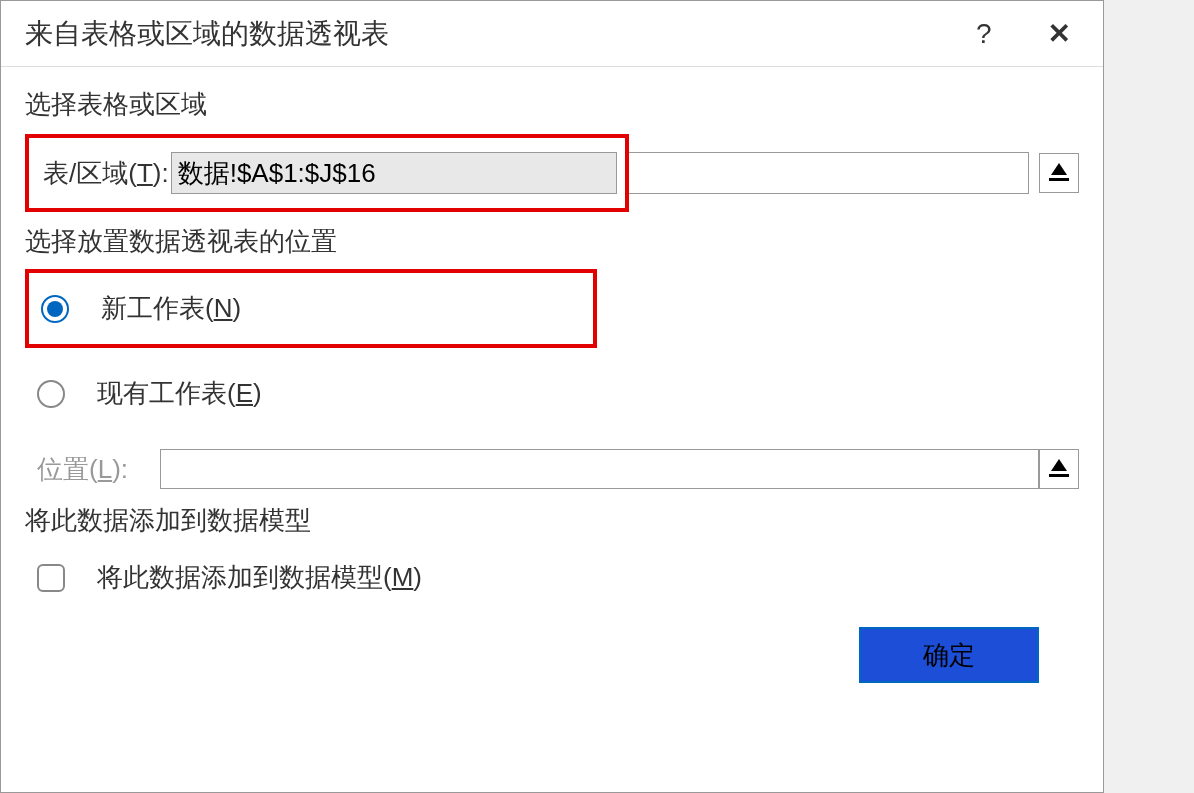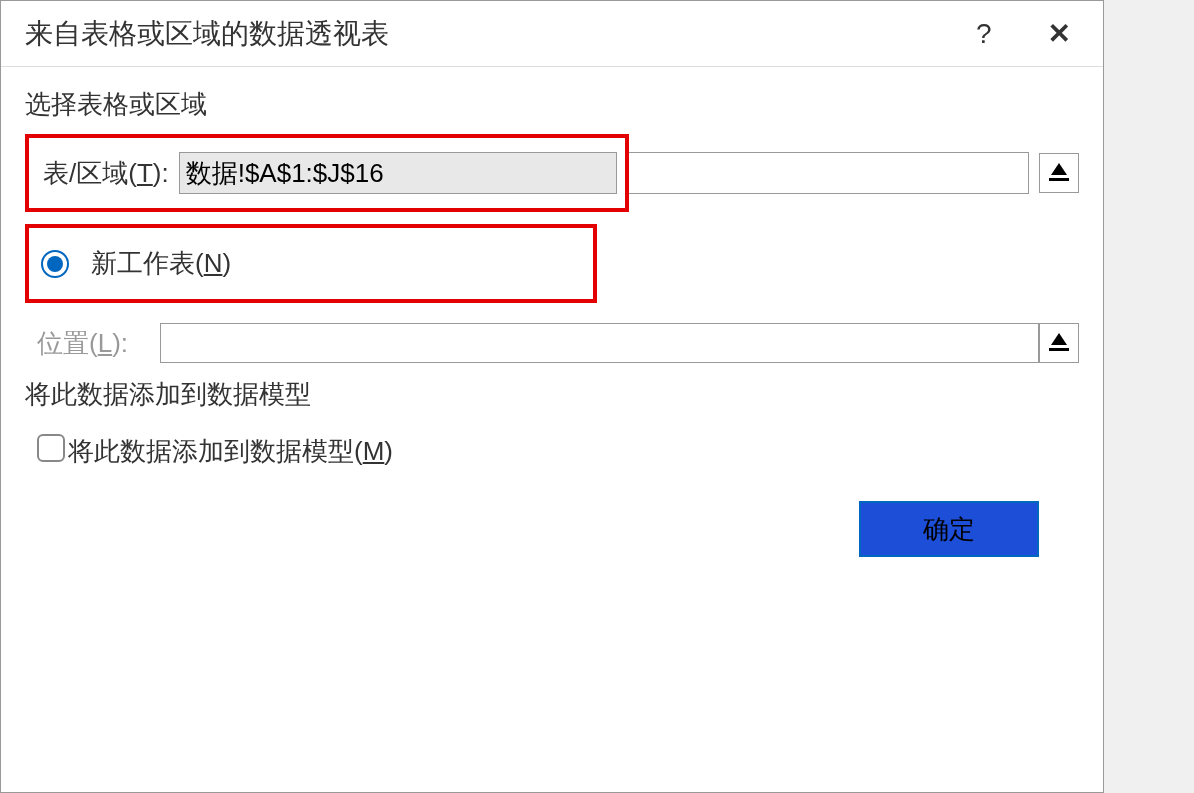--- a/index.html
+++ b/index.html
@@ -68,21 +68,21 @@
     }
     .highlight-red {
       border: 4px solid #e30000;
     }
     .table-range-row {
       display: flex;
       align-items: center;
       padding: 14px 8px;
       margin-left: 0;
       margin-right: 0;
-      gap: 10px;
+      gap: 2px;
     }
     .row-label {
       font-size: 26px;
       color: #333;
       padding-left: 6px;
     }
     .underline {
       text-decoration: underline;
     }
     .range-input {
@@ -129,21 +129,21 @@
       width: 0;
       height: 0;
       border-left: 8px solid transparent;
       border-right: 8px solid transparent;
       border-bottom: 12px solid #000;
     }
     .radio-option {
       display: flex;
       align-items: center;
       padding: 18px 12px;
-      gap: 22px;
+      gap: 32px;
     }
     .radio-circle {
       width: 28px;
       height: 28px;
       border: 2px solid #888;
       border-radius: 50%;
       display: flex;
       align-items: center;
       justify-content: center;
       cursor: pointer;
@@ -182,23 +182,23 @@
     .location-input {
       flex: 1;
       font-size: 26px;
       padding: 4px 6px;
       border: 1px solid #999;
       background: #fff;
       height: 40px;
     }
     .checkbox-row {
       display: flex;
-      align-items: flex-start;
+      align-items: center;
       padding: 12px 12px;
-      gap: 3px;
+      gap: 32px;
     }
     .checkbox-box {
       width: 28px;
       height: 28px;
       border: 2px solid #888;
       border-radius: 6px;
       cursor: pointer;
       flex-shrink: 0;
     }
     .checkbox-label {
@@ -276,28 +276,35 @@
         <input class="range-input" type="text" value="数据!$A$1:$J$16" style="">
       </div>
       <div class="table-range-extend">
         <input class="range-input" style="background: rgb(255, 255, 255); border-left: none;" type="text" disabled="">
         <div class="collapse-btn">
           <span class="collapse-icon"></span>
         </div>
       </div>
     </div>
 
+    <div class="section-label">选择放置数据透视表的位置</div>
 
     <div class="radio-option highlight-red section-new-ws">
       <div class="radio-circle selected"></div>
       <span class="radio-label">
         <span>新工作表(</span><span class="underline">N</span><span>)</span>
       </span>
     </div>
 
+    <div class="radio-option">
+      <div class="radio-circle"></div>
+      <span class="radio-label">
+        <span>现有工作表(</span><span class="underline">E</span><span>)</span>
+      </span>
+    </div>
 
     <div class="location-row">
       <span class="location-label">
         <span>位置(</span><span class="underline">L</span><span>):</span>
       </span>
       <div class="location-input-wrap">
         <input class="location-input" type="text" value="" style="">
         <div class="collapse-btn">
           <span class="collapse-icon"></span>
         </div>

